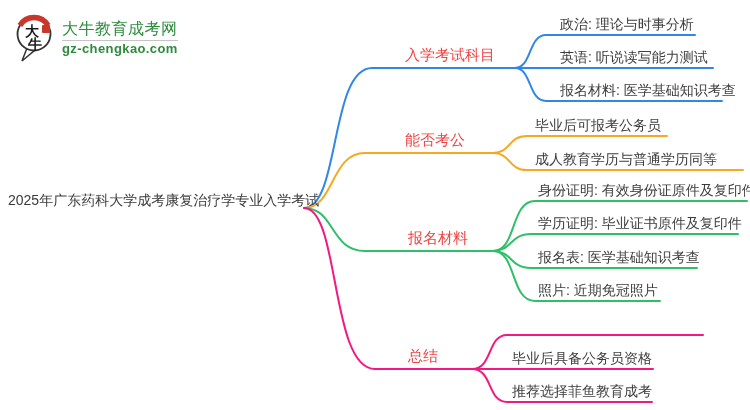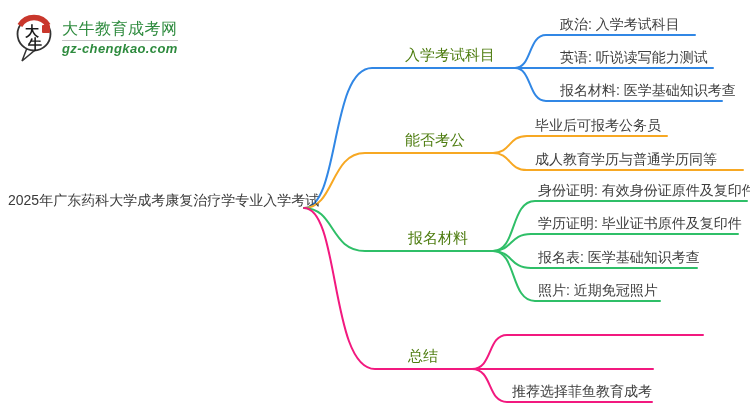--- a/index.html
+++ b/index.html
@@ -6,29 +6,29 @@
   .canvas{
     position:relative;width:750px;height:410px;background:#ffffff;overflow:hidden;
     font-family:"Liberation Sans","DejaVu Sans",sans-serif;
   }
   svg.lines{position:absolute;left:0;top:0;}
   .node{
     position:absolute;white-space:nowrap;color:#3c3c3c;
     font-size:14px;line-height:20px;height:20px;
   }
   .root-node{font-size:14px;color:#3a3a3a;}
-  .branch-label{font-size:15px;color:#4d7c0f;}
+  .branch-label{font-size:15px;color:#ef4444;}
   .leaf-node{font-size:14px;color:#3d3d3d;}
   
   .logo{position:absolute;left:13px;top:11px;display:flex;align-items:flex-start;}
   .logo-mark{position:relative;width:46px;height:52px;flex:0 0 auto;}
   .logo-text{margin-left:3px;padding-top:9px;}
   .site-name{font-size:16px;font-weight:normal;color:#2e8b3e;line-height:18px;letter-spacing:.5px;}
   .logo-divider{height:1px;background:#c4c4c4;margin:2px 0 1px 0;}
-  .site-domain{font-size:13px;font-weight:bold;color:#2e8b3e;line-height:14px;letter-spacing:.4px;font-style:italic;}
+  .site-domain{font-size:13px;font-weight:bold;color:#2e8b3e;line-height:14px;letter-spacing:.4px;}
 </style>
 </head>
 <body>
 
 <div class="canvas">
 
   <svg class="lines" width="750" height="410" viewBox="0 0 750 410">
     <g fill="none" stroke-width="2" stroke-linecap="round">
 
       <path d="M304,208 C340,208 330,68 372,68 L515,68" stroke="#3187E5"></path>
@@ -71,27 +71,28 @@
     </div>
   </div>
 
   <div class="node root-node" style="left:8px;top:190px">2025年广东药科大学成考康复治疗学专业入学考试</div>
 
   <div class="node branch-label" style="left:405px;top:45px">入学考试科目</div>
   <div class="node branch-label" style="left:405px;top:130px">能否考公</div>
   <div class="node branch-label" style="left:408px;top:228px">报名材料</div>
   <div class="node branch-label" style="left:408px;top:346px">总结</div>
 
-  <div class="node leaf-node" style="left:560px;top:14px">政治: 入学考试科目</div>
+  <div class="node leaf-node" style="left:560px;top:14px">政治: 理论与时事分析</div>
   <div class="node leaf-node" style="left:560px;top:47px">英语: 听说读写能力测试</div>
   <div class="node leaf-node" style="left:560px;top:80px">报名材料: 医学基础知识考查</div>
 
   <div class="node leaf-node" style="left:535px;top:115px">毕业后可报考公务员</div>
   <div class="node leaf-node" style="left:535px;top:149px">成人教育学历与普通学历同等</div>
 
   <div class="node leaf-node" style="left:538px;top:180px">身份证明: 有效身份证原件及复印件</div>
   <div class="node leaf-node" style="left:538px;top:213px">学历证明: 毕业证书原件及复印件</div>
   <div class="node leaf-node" style="left:538px;top:247px">报名表: 医学基础知识考查</div>
   <div class="node leaf-node" style="left:538px;top:280px">照片: 近期免冠照片</div>
 
+  <div class="node leaf-node" style="left:512px;top:348px">毕业后具备公务员资格</div>
   <div class="node leaf-node" style="left:512px;top:381px">推荐选择菲鱼教育成考</div>
 
 </div>
 
 </body></html>

